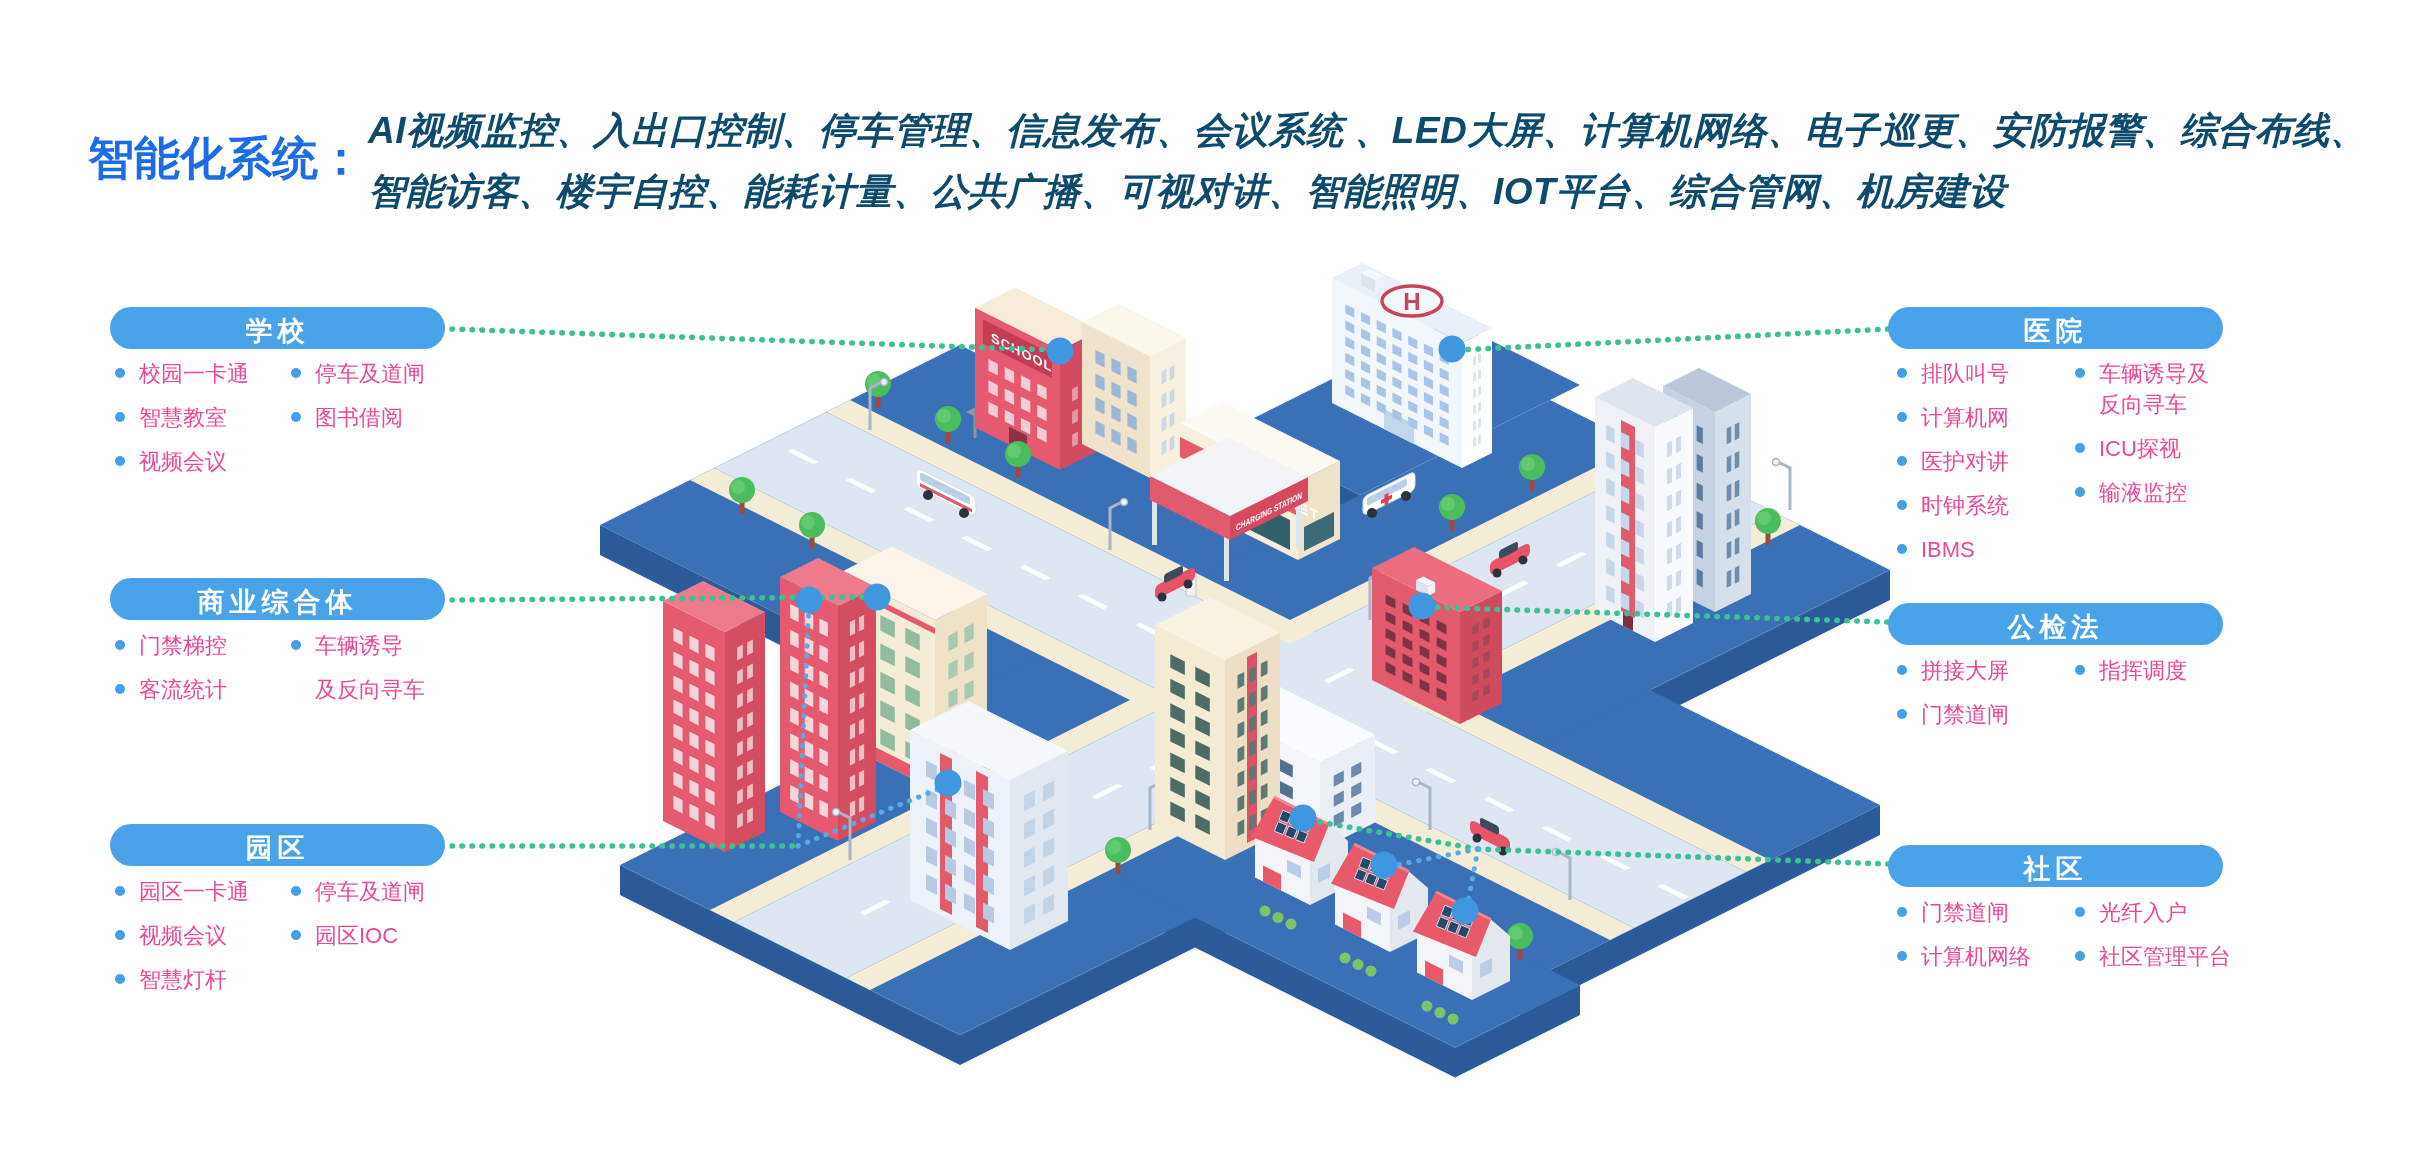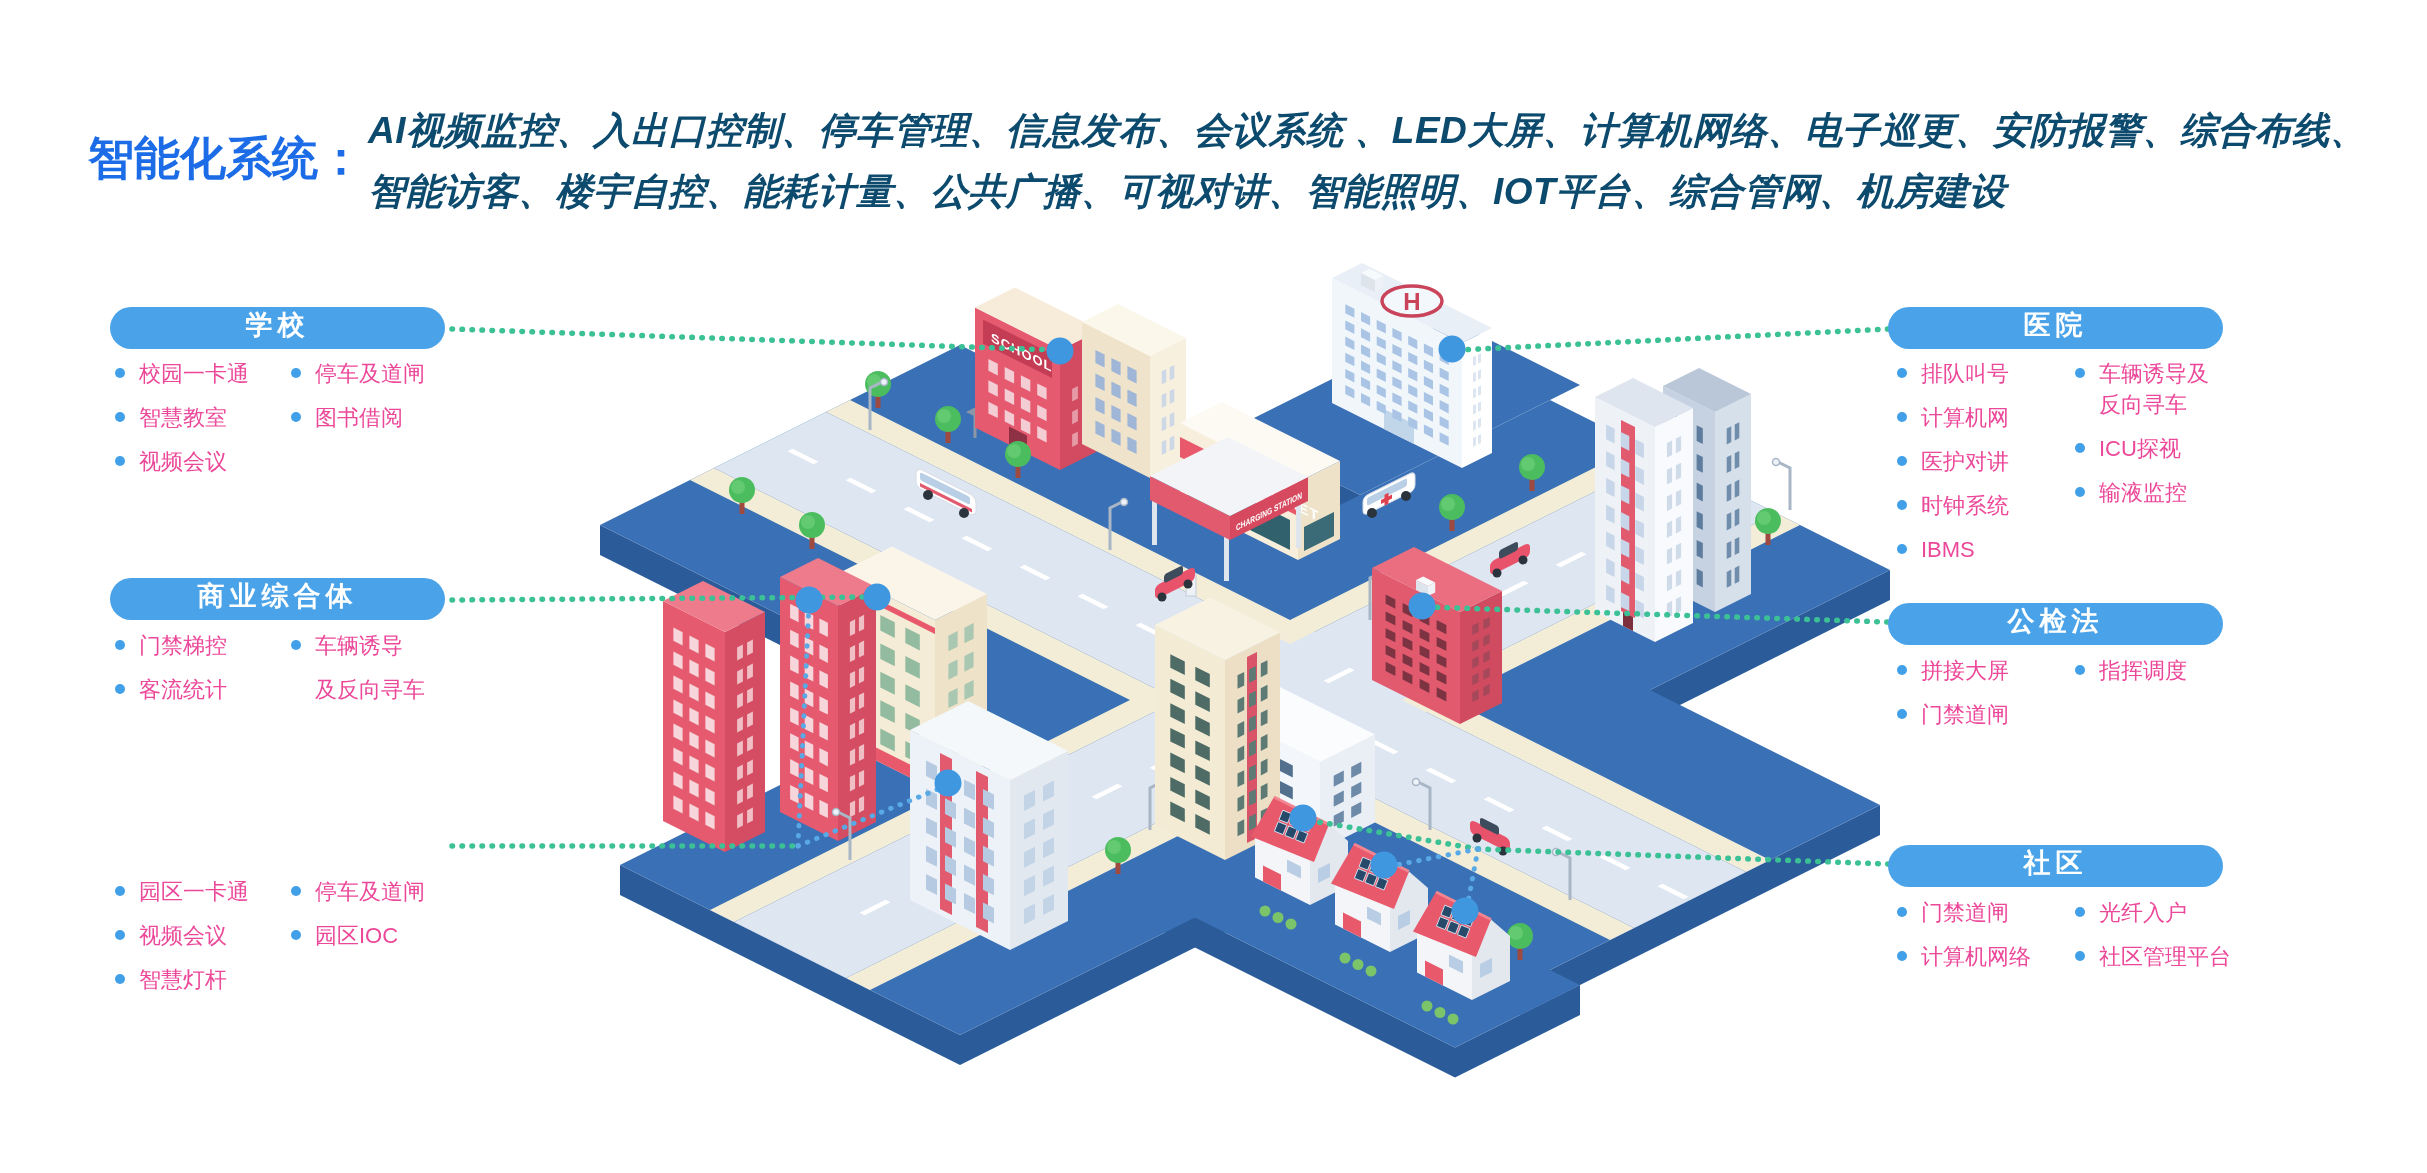--- a/index.html
+++ b/index.html
@@ -3,21 +3,21 @@
 <meta charset="utf-8">
 <style>
   html,body{margin:0;padding:0;background:#ffffff;}
   .stage{position:relative;width:2427px;height:1173px;background:#fff;overflow:hidden;
          font-family:"Liberation Sans","DejaVu Sans",sans-serif;}
   #city{position:absolute;left:0;top:0;z-index:1;}
   .main-title{position:absolute;left:88px;top:128px;font-size:46px;font-weight:800;color:#1b6ce6;z-index:3;white-space:nowrap;}
   .systems{position:absolute;left:368px;top:100px;width:2026px;font-size:37px;line-height:61px;
            font-weight:700;color:#0c4a6e;z-index:3;letter-spacing:.5px;font-style:italic;}
   .pill{position:absolute;width:335px;height:42px;border-radius:22px;background:#4aa3e8;color:#fff;
-        display:flex;align-items:flex-start;justify-content:center;font-size:27px;font-weight:700;
+        display:flex;align-items:flex-end;justify-content:center;font-size:27px;font-weight:700;
         letter-spacing:5px;z-index:3;}
   .col{position:absolute;width:165px;z-index:3;}
   .col.wrapcol{width:152px;}
   .item{position:relative;padding-left:27px;font-size:22px;line-height:31px;margin-bottom:13px;color:#ec4899;}
   .item::before{content:"";position:absolute;left:3px;top:10px;width:10px;height:10px;border-radius:50%;background:#41a0e8;}
   .item.nb::before{display:none;}
 </style>
 </head>
 <body>
 
@@ -813,20 +813,23 @@
     </div>
   <div class="col" style="left:112px;top:630px">
     <div class="item">门禁梯控</div>
     <div class="item">客流统计</div>
   </div>
   <div class="col" style="left:288px;top:630px">
     <div class="item">车辆诱导</div>
     <div class="item nb">及反向寻车</div>
   </div>
 
+  <div class="pill" style="left:110px;top:824px">
+      <span>园区</span>
+    </div>
   <div class="col" style="left:112px;top:876px">
     <div class="item">园区一卡通</div>
     <div class="item">视频会议</div>
     <div class="item">智慧灯杆</div>
   </div>
   <div class="col" style="left:288px;top:876px">
     <div class="item">停车及道闸</div>
     <div class="item">园区IOC</div>
   </div>
 

